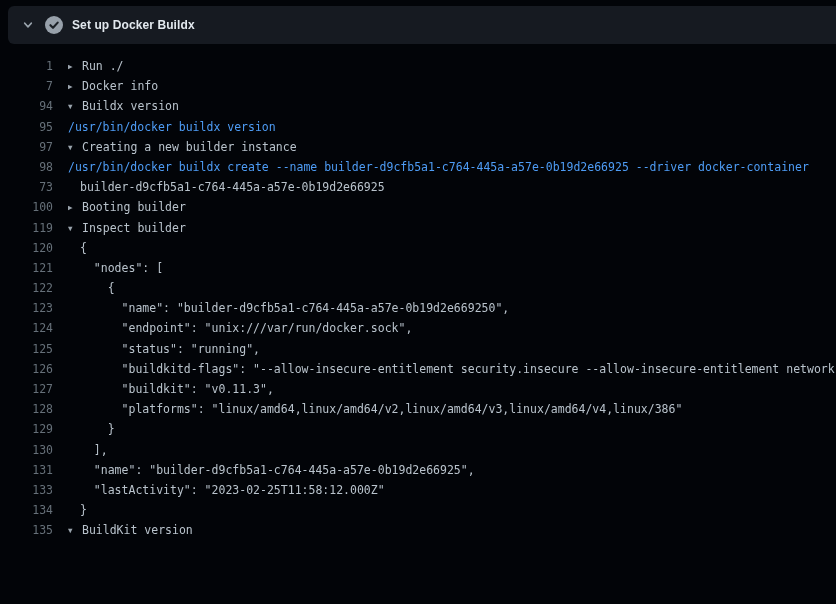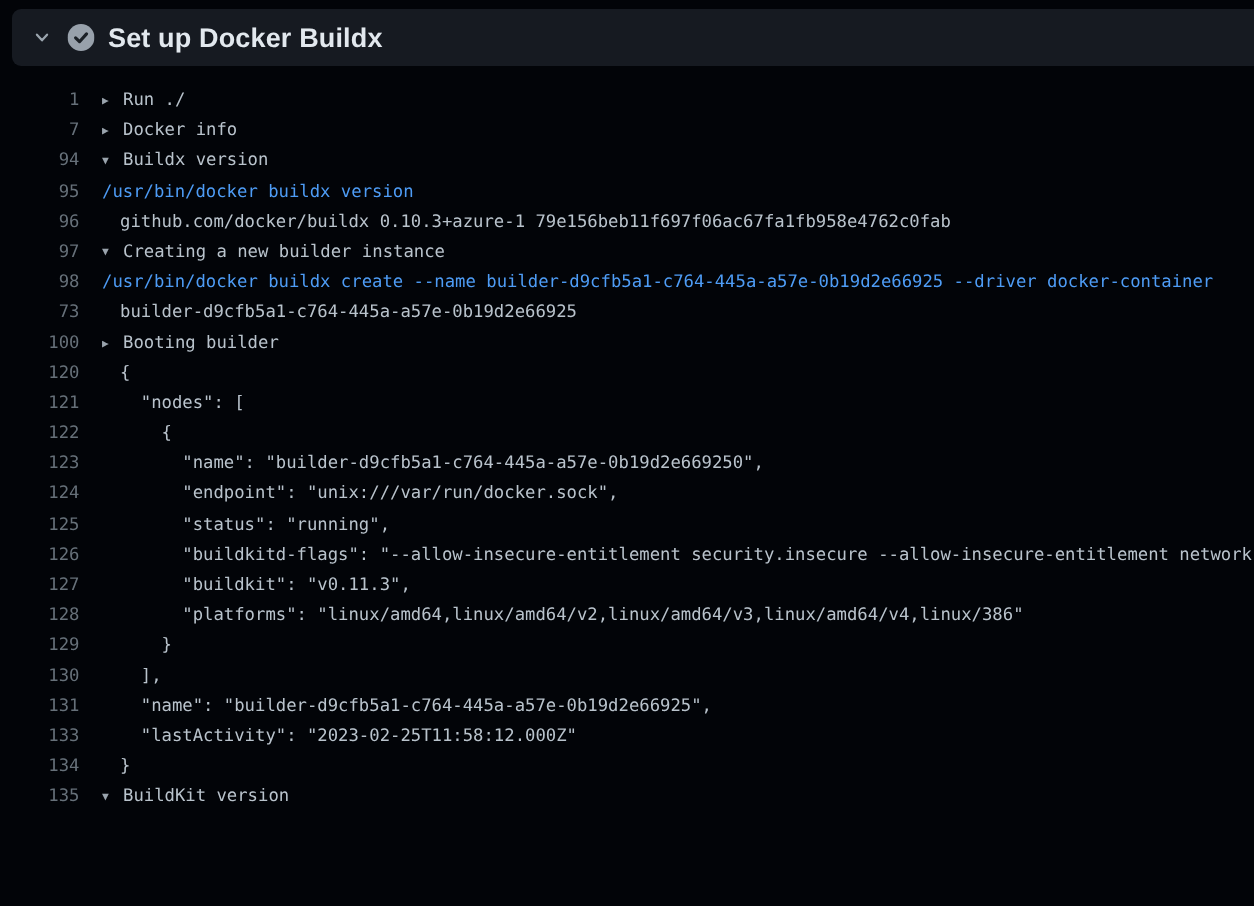--- a/index.html
+++ b/index.html
@@ -28,21 +28,21 @@
     flex-shrink: 0;
   }
   .status-circle {
     width: 18px; height: 18px;
     margin-left: 10px;
     flex-shrink: 0;
   }
   .step-title {
     margin-left: 9px;
     color: var(--title-color, #e2e8ee);
-    font-size: 18px;
+    font-size: 12px;
     font-weight: 600;
     letter-spacing: .1px;
     white-space: nowrap;
   }
   .log {
     position: absolute;
     top: 44px; left: 0; right: 0; bottom: 0;
     padding-top: 12px;
     font-family: "DejaVu Sans Mono", monospace;
     font-size: 11.5px;
@@ -97,25 +97,25 @@
     </svg>
   </span>
   <span class="step-title">Set up Docker Buildx</span>
 </div>
 
 <div class="log">
     <div class="row"><a class="num">1</a><div class="content group"><span class="arrow">▶</span><span>Run ./</span></div></div>
     <div class="row"><a class="num">7</a><div class="content group"><span class="arrow">▶</span><span>Docker info</span></div></div>
     <div class="row"><a class="num">94</a><div class="content group"><span class="arrow">▼</span><span>Buildx version</span></div></div>
     <div class="row"><a class="num">95</a><div class="content command">/usr/bin/docker buildx version</div></div>
-    <div class="row"><a class="num">96</a><div class="content output">github.com/docker/buildx 0.10.3+azure-1 79e156beb11f697f06ac67fa1fb958e4762c0fab</div></div>
     <div class="row"><a class="num">97</a><div class="content group"><span class="arrow">▼</span><span>Creating a new builder instance</span></div></div>
     <div class="row"><a class="num">98</a><div class="content command">/usr/bin/docker buildx create --name builder-d9cfb5a1-c764-445a-a57e-0b19d2e66925 --driver docker-container</div></div>
     <div class="row"><a class="num">73</a><div class="content output">builder-d9cfb5a1-c764-445a-a57e-0b19d2e66925</div></div>
     <div class="row"><a class="num">100</a><div class="content group"><span class="arrow">▶</span><span>Booting builder</span></div></div>
+    <div class="row"><a class="num">119</a><div class="content group"><span class="arrow">▼</span><span>Inspect builder</span></div></div>
     <div class="row"><a class="num">120</a><div class="content output">{</div></div>
     <div class="row"><a class="num">121</a><div class="content output">  "nodes": [</div></div>
     <div class="row"><a class="num">122</a><div class="content output">    {</div></div>
     <div class="row"><a class="num">123</a><div class="content output">      "name": "builder-d9cfb5a1-c764-445a-a57e-0b19d2e669250",</div></div>
     <div class="row"><a class="num">124</a><div class="content output">      "endpoint": "unix:///var/run/docker.sock",</div></div>
     <div class="row"><a class="num">125</a><div class="content output">      "status": "running",</div></div>
     <div class="row"><a class="num">126</a><div class="content output">      "buildkitd-flags": "--allow-insecure-entitlement security.insecure --allow-insecure-entitlement network</div></div>
     <div class="row"><a class="num">127</a><div class="content output">      "buildkit": "v0.11.3",</div></div>
     <div class="row"><a class="num">128</a><div class="content output">      "platforms": "linux/amd64,linux/amd64/v2,linux/amd64/v3,linux/amd64/v4,linux/386"</div></div>
     <div class="row"><a class="num">129</a><div class="content output">    }</div></div>

